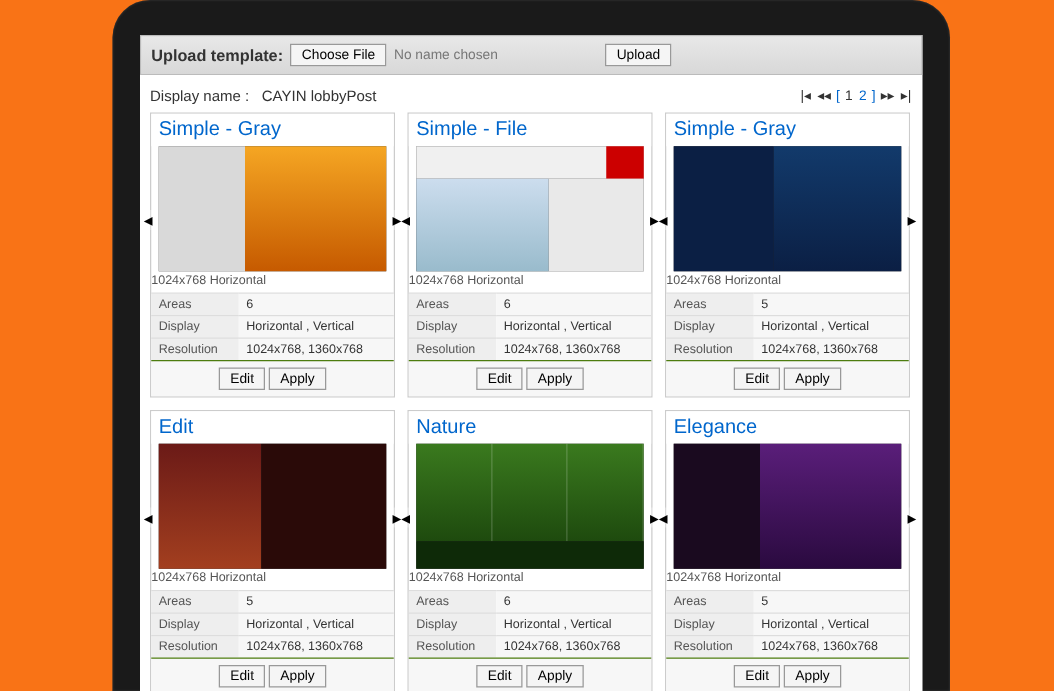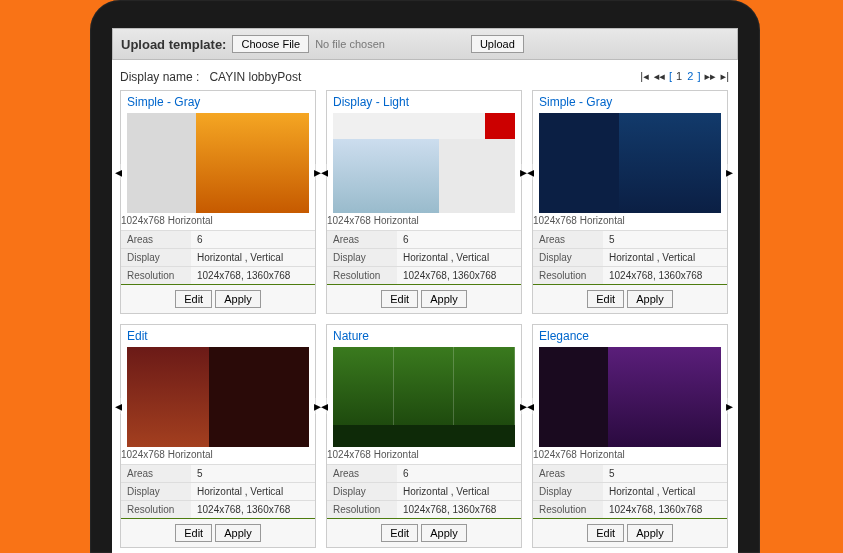--- a/index.html
+++ b/index.html
@@ -13,21 +13,21 @@
 .upbtn{margin-left:80px}
 .header-row{display:flex;justify-content:space-between;padding:10px 8px 6px}
 .dname{font-weight:normal;font-size:12px}
 .pager{font-size:11px}
 .pager .glyph{cursor:pointer;padding:0 1px;color:#333}
 .pager .br{color:#06c}
 .pager .pg{color:#06c;cursor:pointer;padding:0 1px}
 .pager .pg.cur{color:#333}
 .grid{display:flex;flex-wrap:wrap;gap:10px;padding:0 8px}
 .card{width:194px;border:1px solid #ccc}
-.title{color:#06c;font-size:12px;padding:4px 6px;background:#fff;cursor:pointer}
+.title{color:#06c;font-size:16px;padding:4px 6px;background:#fff;cursor:pointer}
 .thumb{height:100px;background:#222;position:relative;margin:0 6px;display:flex}
 .cap{font-size:10px;color:#555;padding:2px 0 4px}
 .arrow{position:absolute;top:50%;transform:translateY(-50%);color:#000;background:rgba(255,255,255,.3);font-size:14px;cursor:pointer;user-select:none}
 .arrow.l{left:-6px}.arrow.r{right:-6px}
 .meta{width:100%;border-collapse:collapse}
 .meta td{border-top:1px solid #ddd;padding:3px 6px;font-size:10px;background:#f7f7f7}
 .meta td:first-child{background:#eee;width:58px;color:#555}
 .actions{text-align:center;padding:5px;background:#f7f7f7;border-top:1px solid #4d7c0f}
 
 .t-gray{display:flex}.t-gray .s{width:38%;background:#d9d9d9}.t-gray .m{flex:1;background:linear-gradient(#f5a623,#c65a00)}
@@ -41,21 +41,21 @@
 </head>
 <body>
 
 <div class="frame">
 <div class="device">
       <div class="screen">
 
 <div class="upload-bar">
   <span class="lbl">Upload template:</span>
   <button class="btn">Choose File</button>
-  <span class="nofile">No file chosen</span>
+  <span class="nofile">No name chosen</span>
   <button class="btn upbtn">Upload</button>
 </div>
 
 <div class="header-row">
   <div class="dname">
     <span>Display name :</span>
     <span>&nbsp;</span>
     <span>CAYIN lobbyPost</span>
   </div>
   <div class="pager">
@@ -94,21 +94,21 @@
                 </tr>
                 <tr>
                   <td>Resolution</td>
                   <td>1024x768, 1360x768</td>
                 </tr>
               </tbody>
             </table>
             <div class="actions"><button class="btn">Edit</button> <button class="btn">Apply</button></div>
           </div>
           <div class="card">
-            <div class="title">Display - Light</div>
+            <div class="title">Simple - File</div>
             <div style="position:relative">
               <span class="arrow l">◂</span>
               <div class="thumb t-light">
                 <div class="top">
                   <div style="flex:1"></div>
                   <div class="logo"></div>
                 </div>
                 <div class="body">
                   <div class="l"></div>
                   <div class="r striped"></div>

